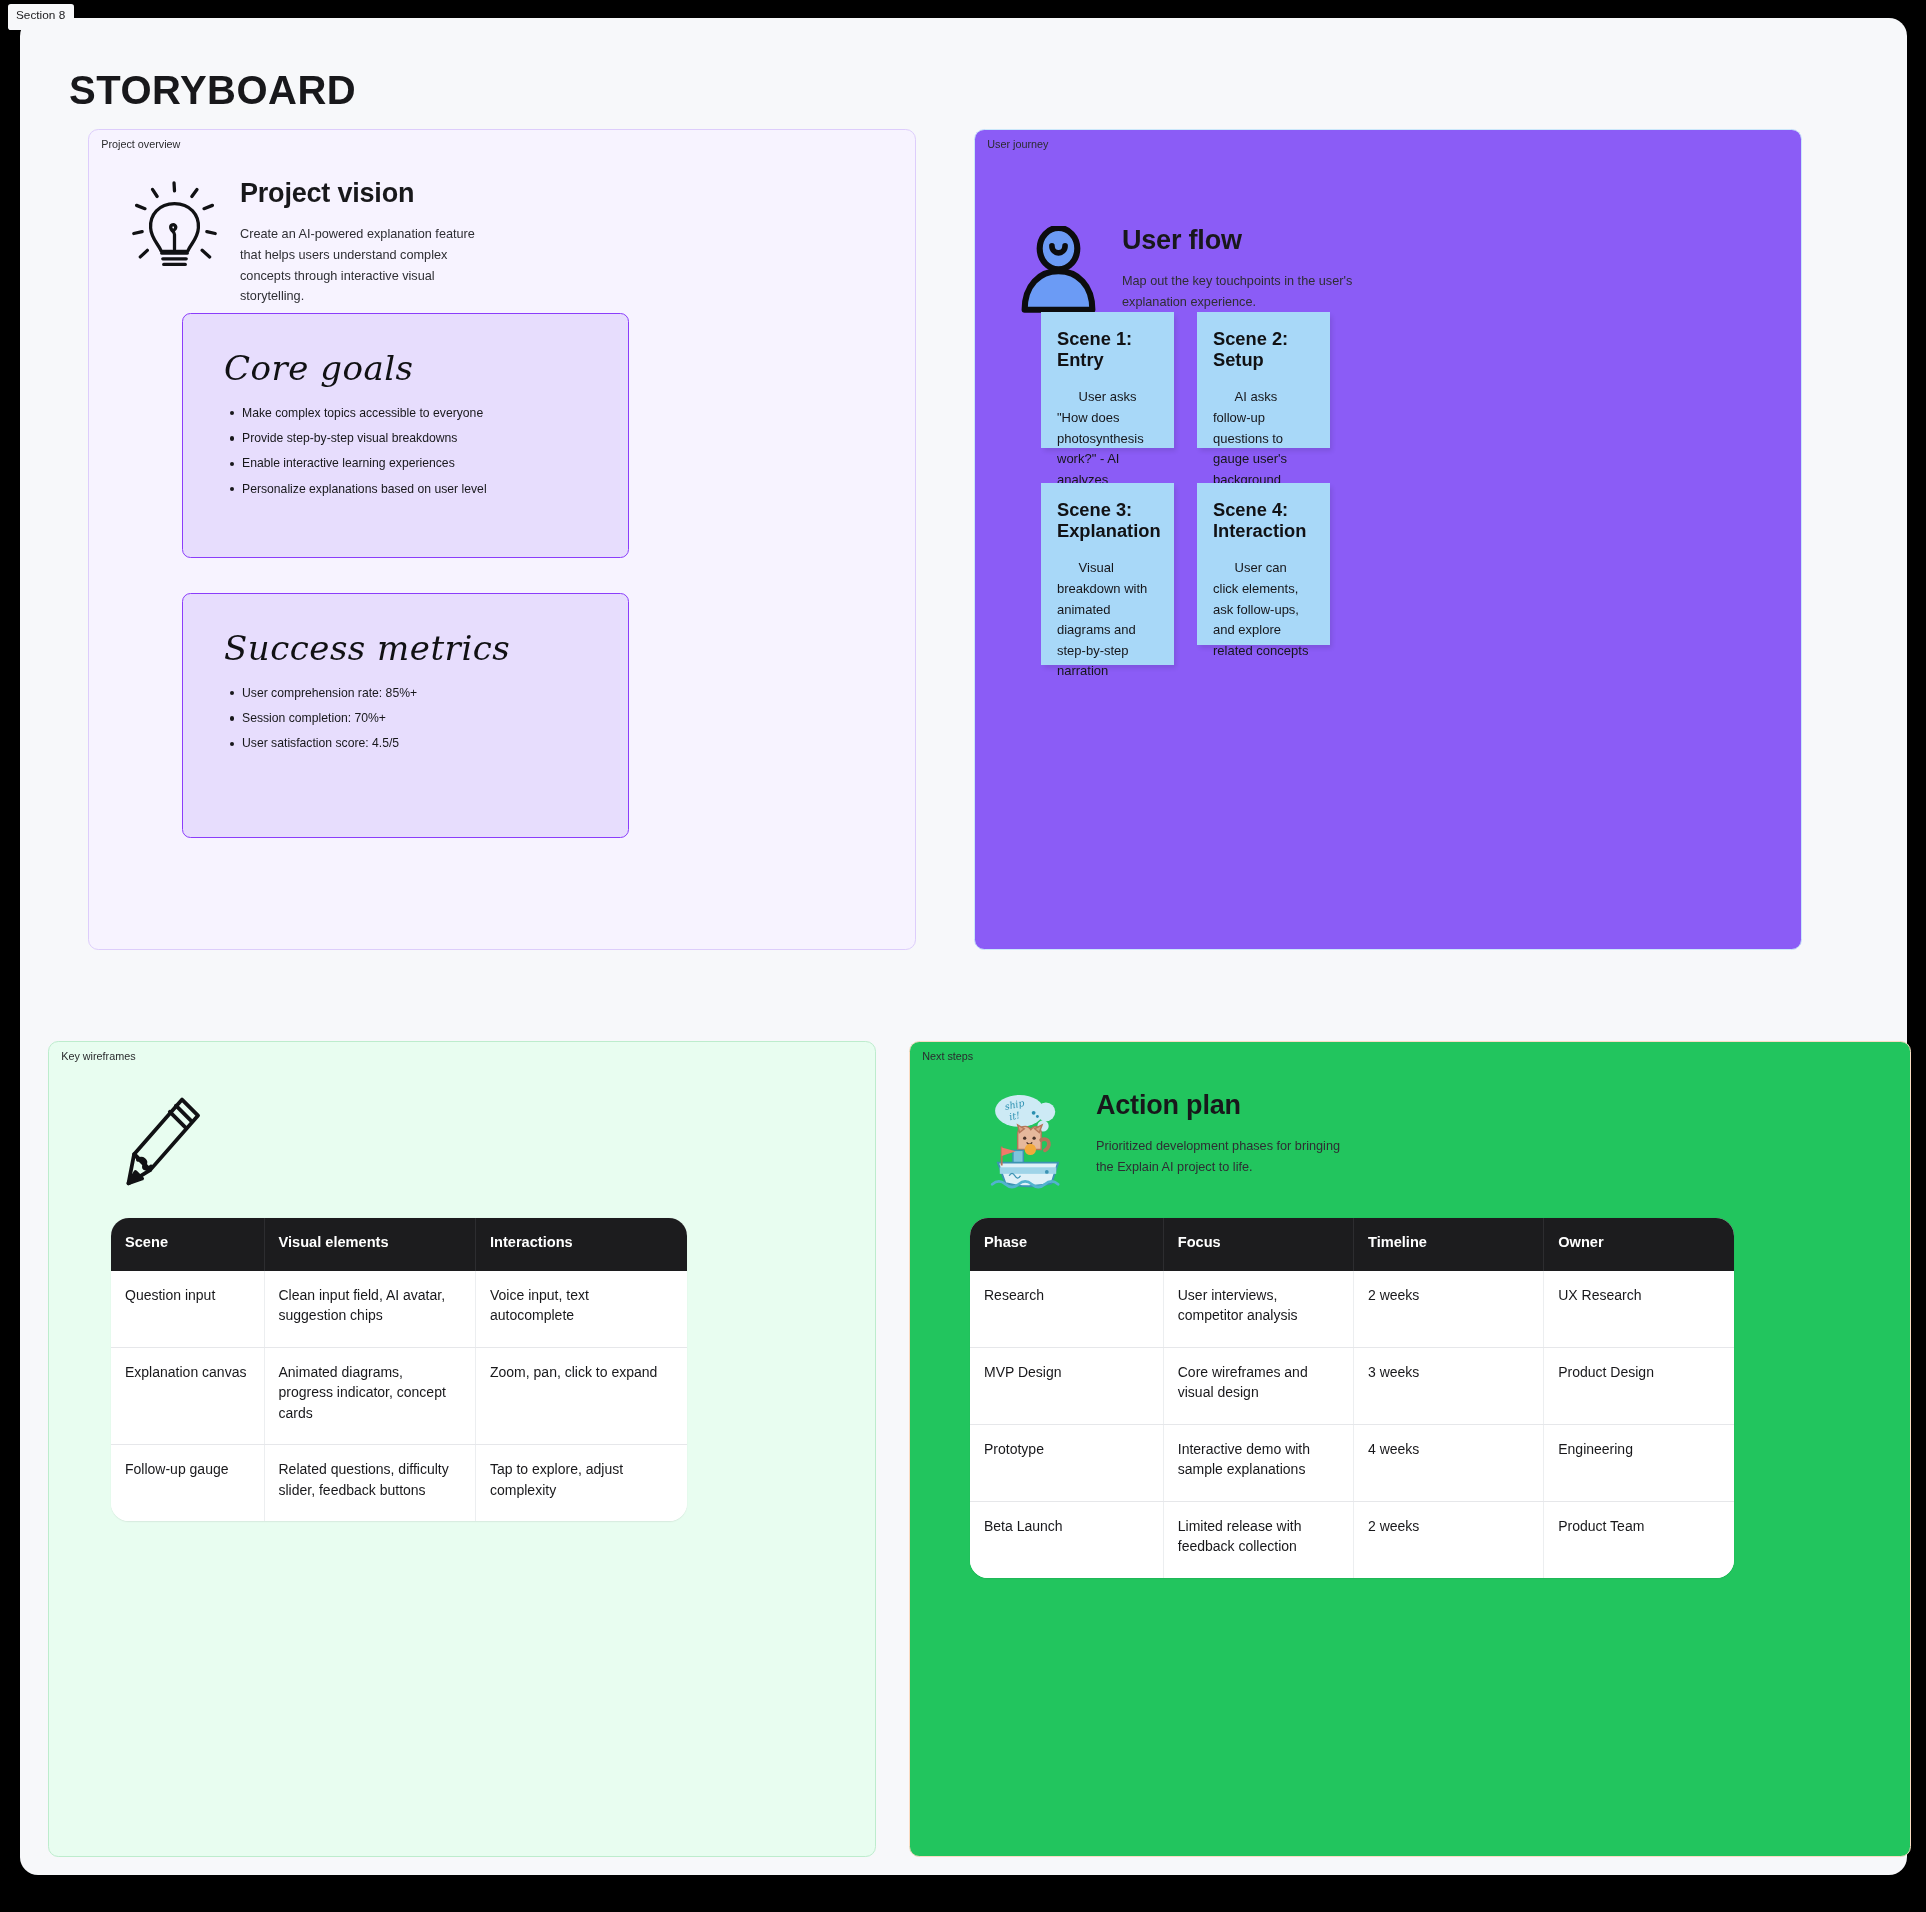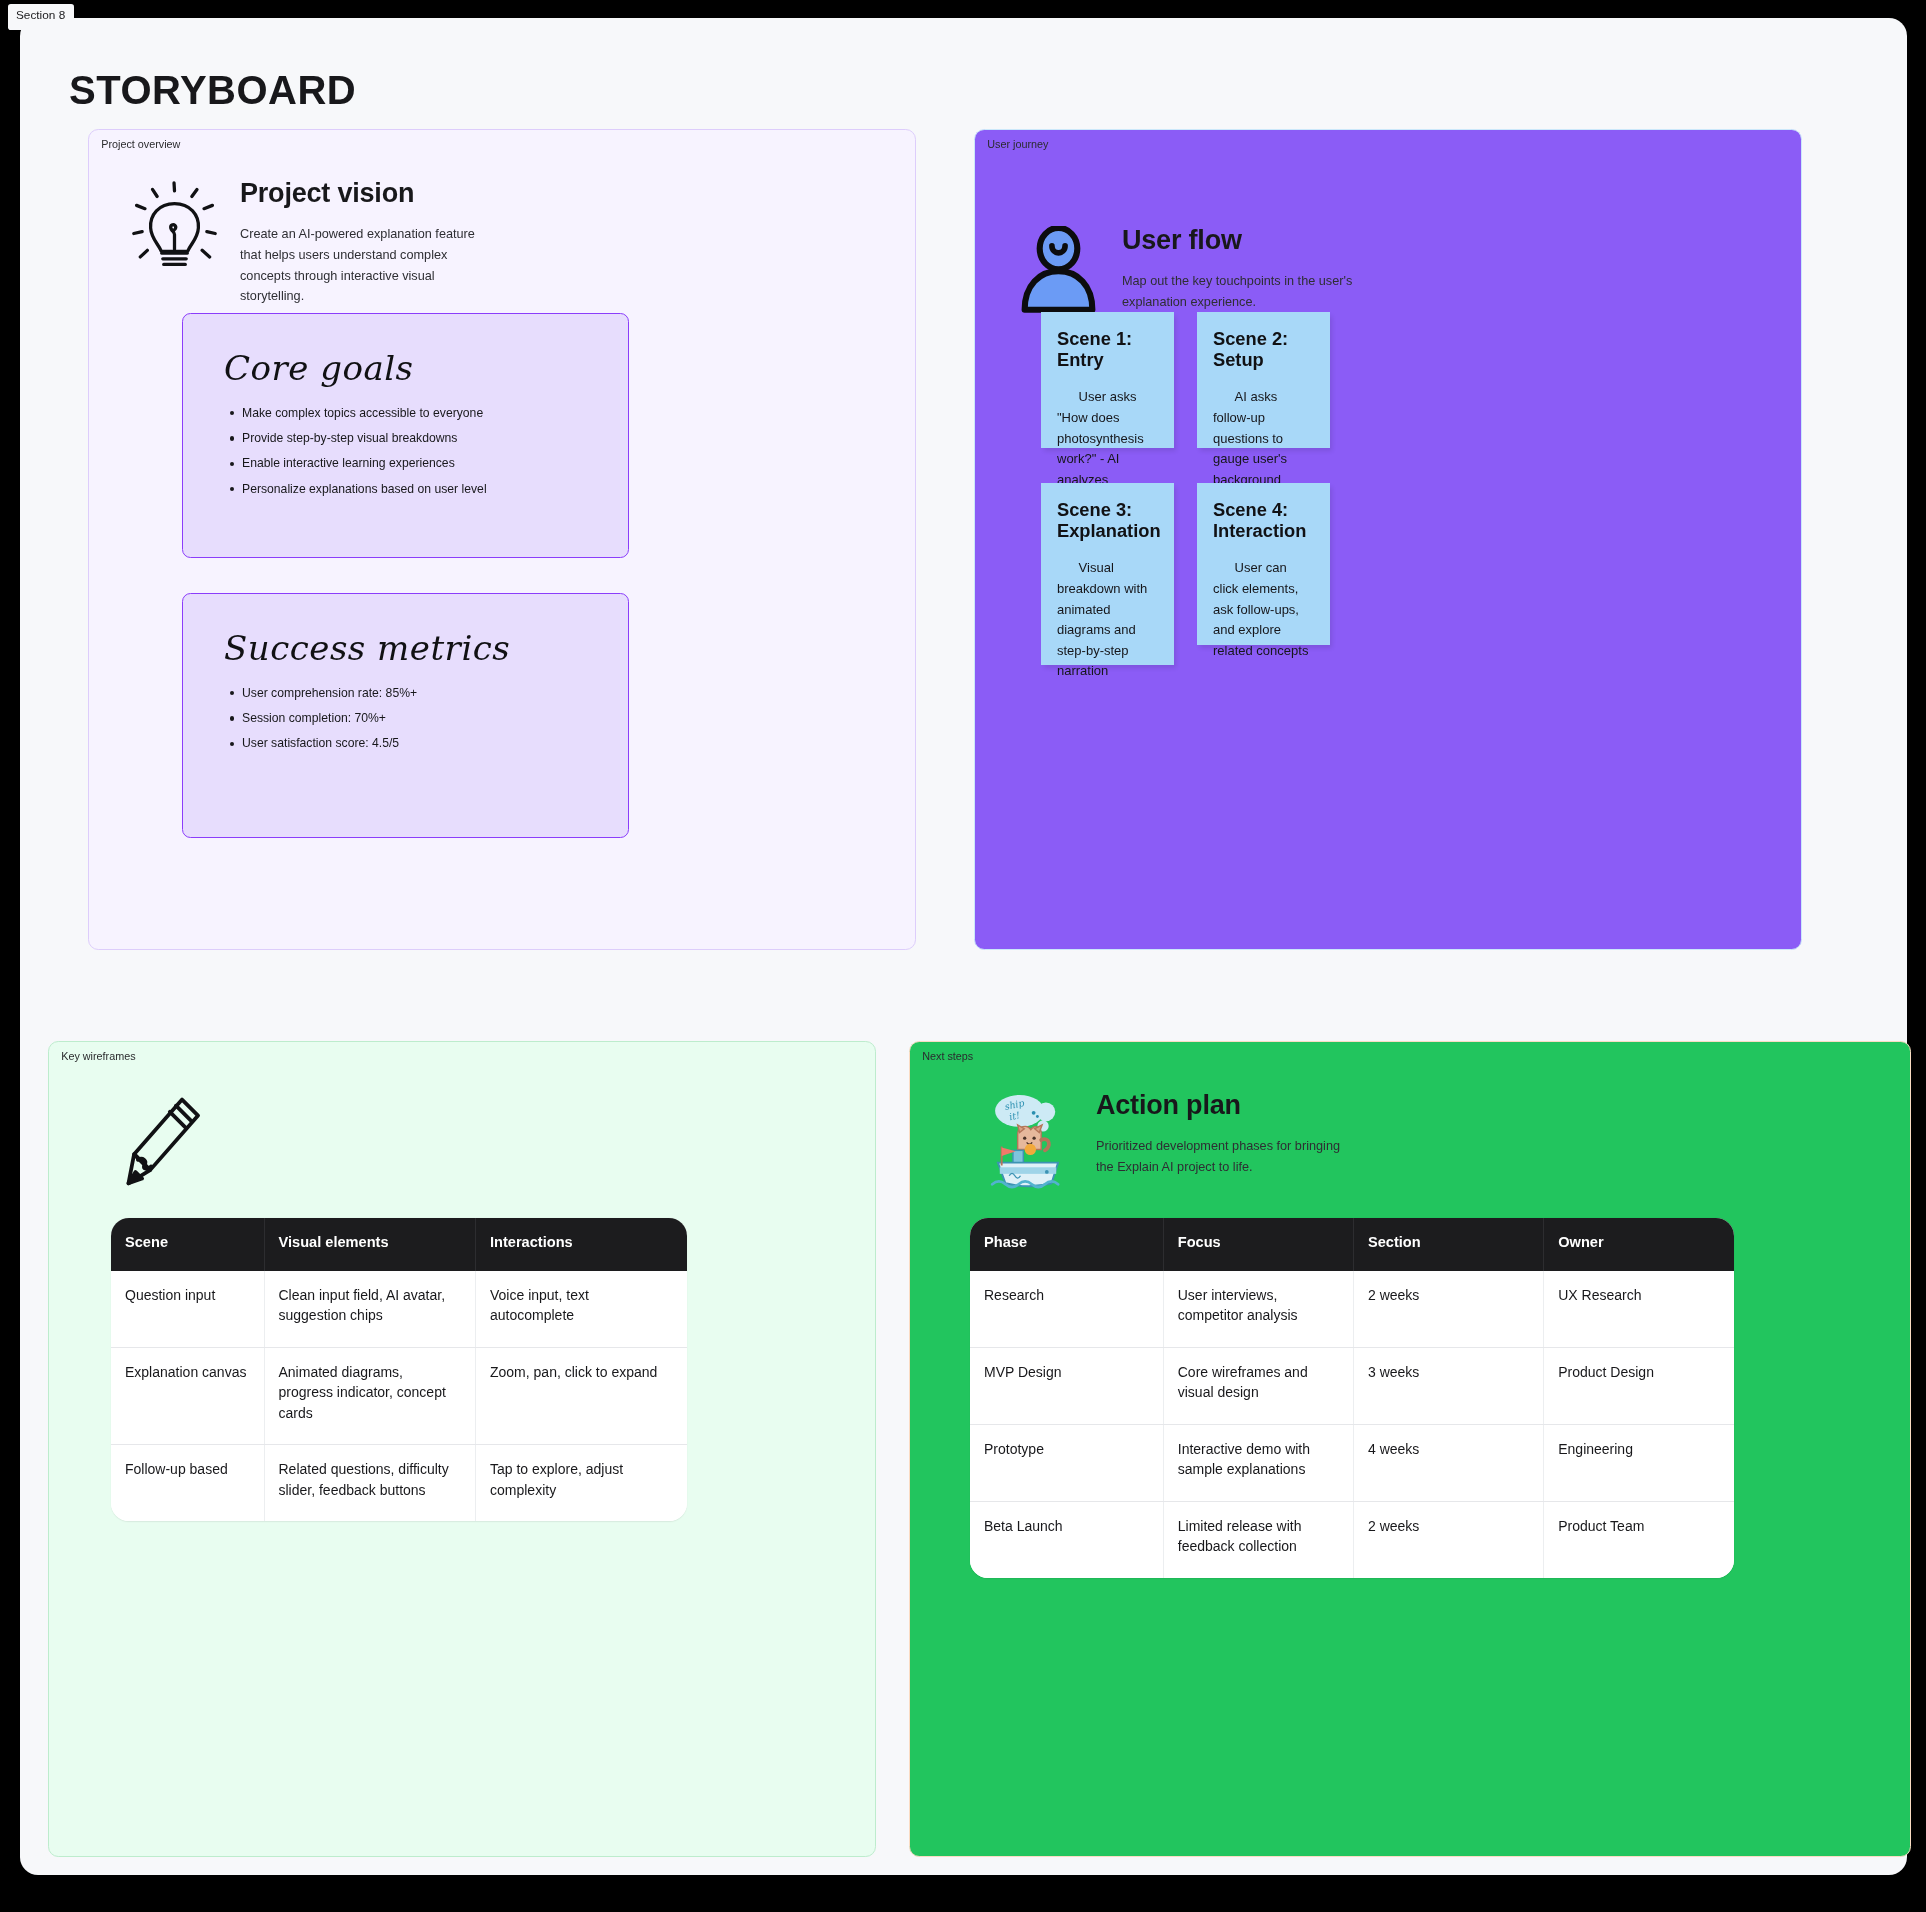--- a/index.html
+++ b/index.html
@@ -332,21 +332,21 @@
             <td>Question input</td>
             <td>Clean input field, AI avatar, suggestion chips</td>
             <td>Voice input, text autocomplete</td>
           </tr>
           <tr>
             <td>Explanation canvas</td>
             <td>Animated diagrams, progress indicator, concept cards</td>
             <td>Zoom, pan, click to expand</td>
           </tr>
           <tr>
-            <td>Follow-up based</td>
+            <td>Follow-up gauge</td>
             <td>Related questions, difficulty slider, feedback buttons</td>
             <td>Tap to explore, adjust complexity</td>
           </tr>
         </tbody>
       </table>
     </div>
 
     <div class="panel panel-orange" style="left:889px; top:1023px; width:1002px; height:816px;">
       <div class="panel-label">Next steps</div>
 
@@ -395,21 +395,21 @@
           <div class="panel-heading">Action plan</div>
           <div class="panel-desc" style="max-width:263px">Prioritized development phases for bringing the Explain AI project to life.</div>
         </div>
       </div>
 
       <table class="data-table" style="left:60px; top:176px; width:764px;">
         <thead>
           <tr>
             <th style="width:193px">Phase</th>
             <th style="width:190px">Focus</th>
-            <th style="width:190px">Section</th>
+            <th style="width:190px">Timeline</th>
             <th style="width:190px">Owner</th>
           </tr>
         </thead>
         <tbody>
           <tr>
             <td>Research</td>
             <td>User interviews, competitor analysis</td>
             <td>2 weeks</td>
             <td>UX Research</td>
           </tr>

